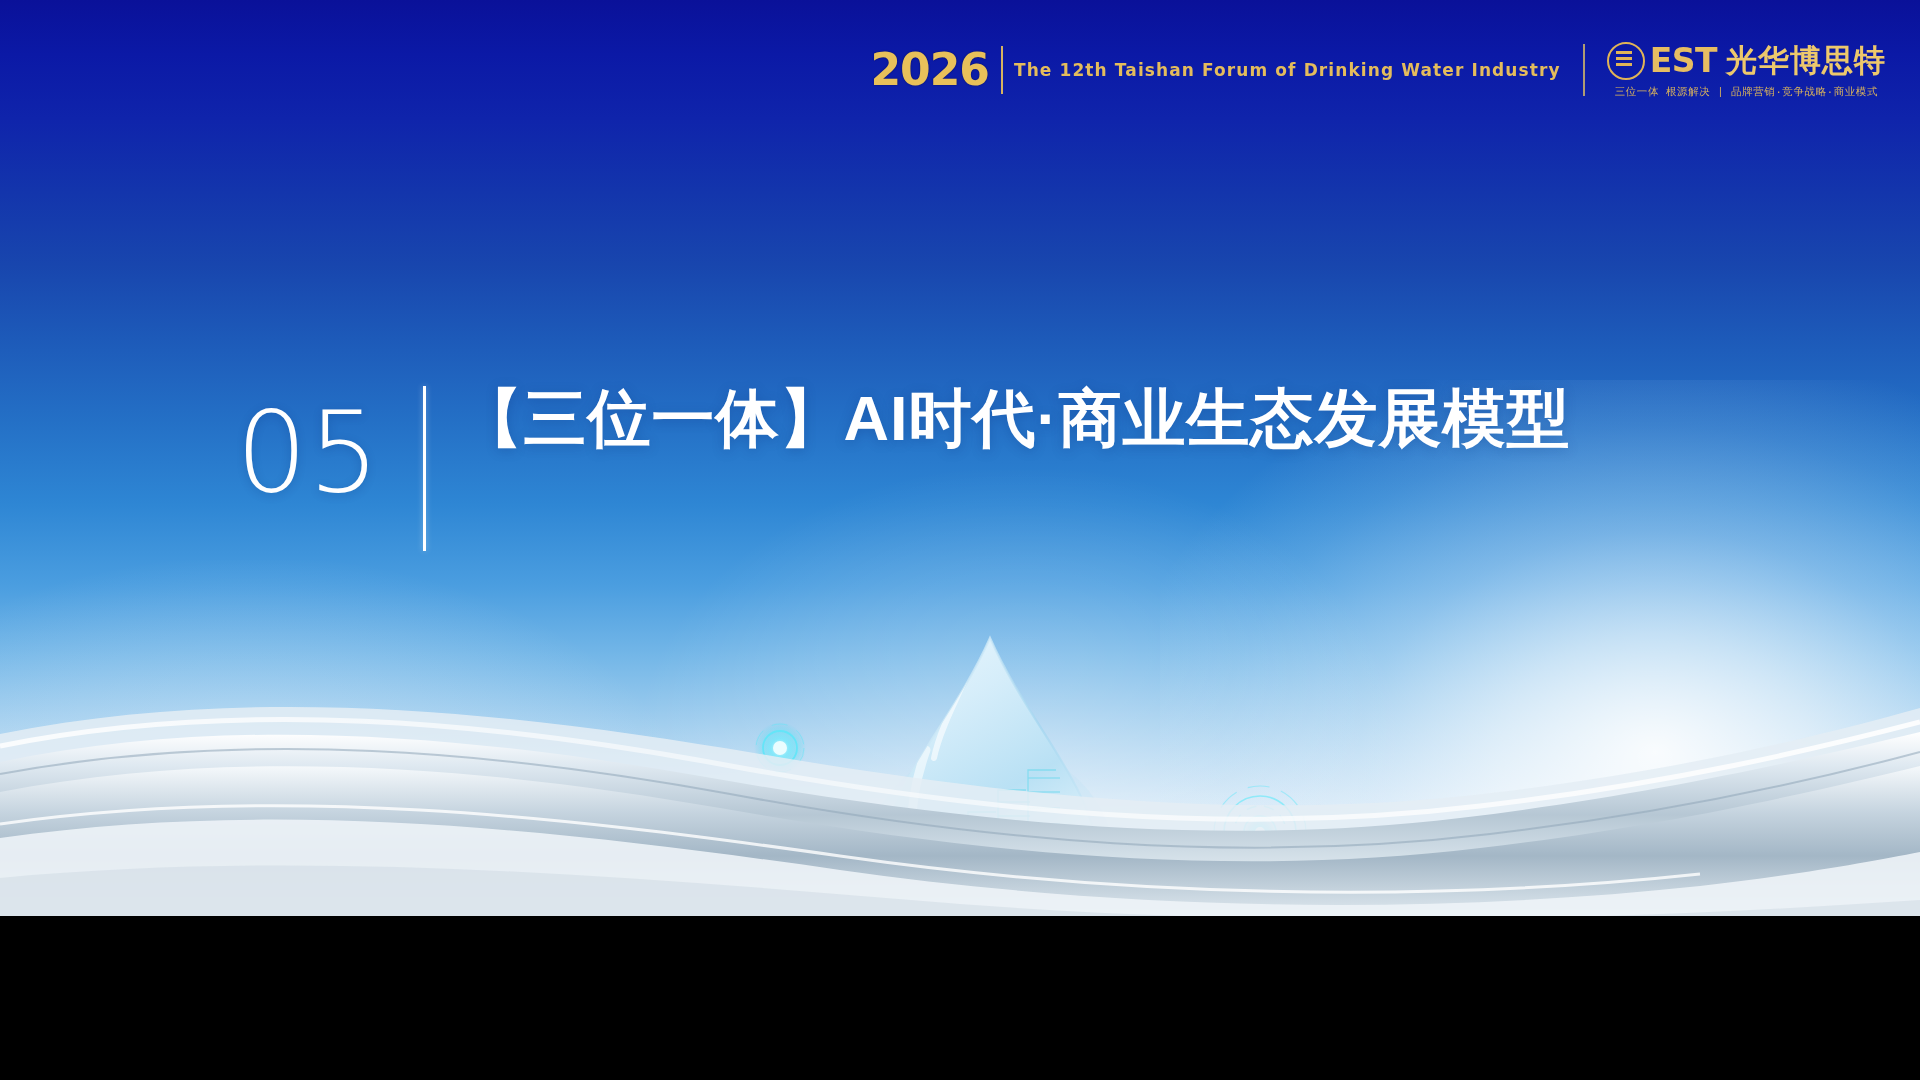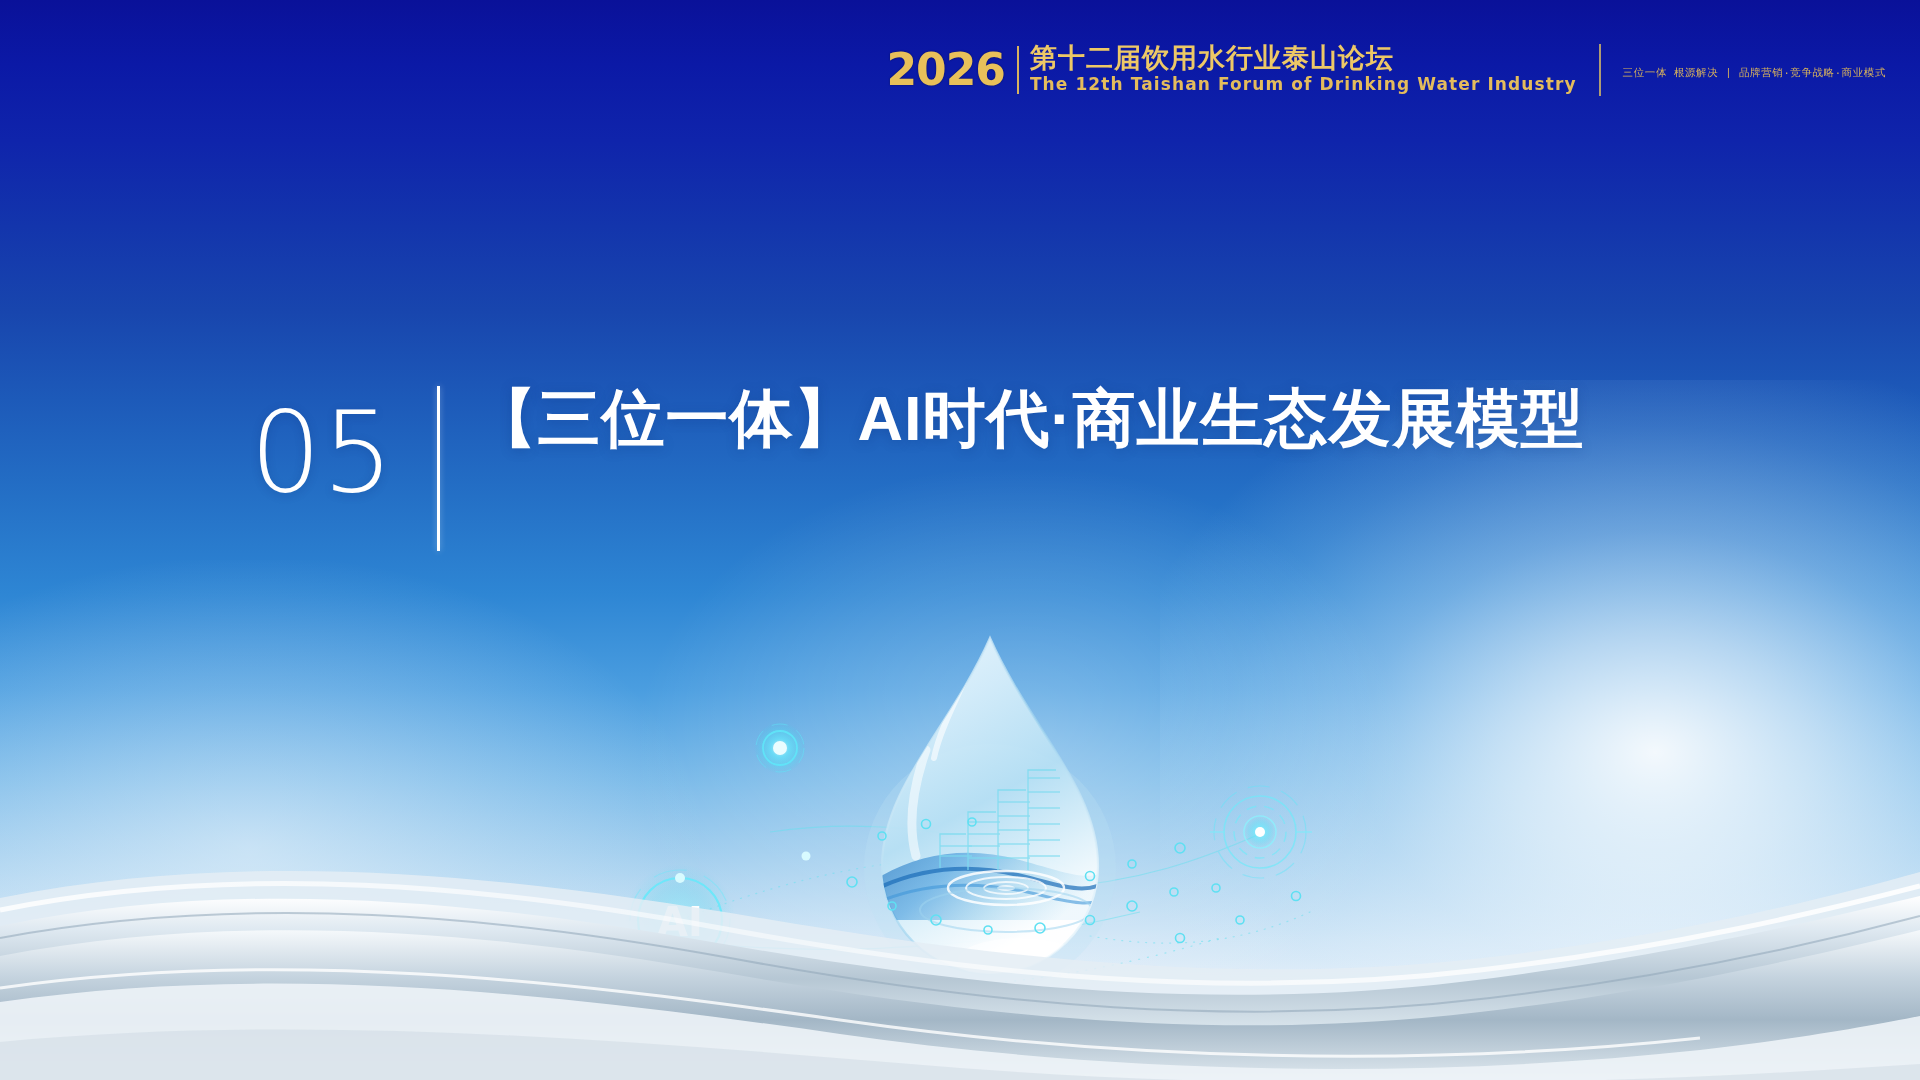--- a/index.html
+++ b/index.html
@@ -7,21 +7,21 @@
     padding: 0;
     background: #000;
   }
   body {
     font-family: "Liberation Sans", "DejaVu Sans", sans-serif;
   }
 
   #slide {
     position: relative;
     width: 1920px;
-    height: 1080px;
+    height: 916px;
     overflow: hidden;
     
     background:
       linear-gradient(180deg,
         #0a1199 0%,
         #0b19a6 6%,
         #0f24ab 13%,
         #1335ac 21%,
         #1846ae 29%,
         #1d5ab9 37%,
@@ -185,21 +185,21 @@
     color: #d8b25c;
     letter-spacing: .6px;
     margin-top: 5px;
     white-space: nowrap;
     font-family: Liberation Mono, monospace;
   }
 
   
   .title-block {
     position: absolute;
-    left: 250px;
+    left: 236px;
     top: 378px;
     display: flex;
     align-items: flex-start;
   }
   .section-num {
     font-family: "DejaVu Sans", sans-serif;
     font-size: 112px;
     font-weight: 300;
     color: #ffffff;
     line-height: 1;
@@ -266,28 +266,32 @@
   <div class="glow-right"></div>
   <div class="glow-left"></div>
   <div class="glow-center-top"></div>
 
   <div class="header">
 
     <div class="logo-forum">
       <div class="year">2026</div>
       <div class="forum-bar"></div>
       <div class="forum-text">
-        <div class="forum-cn">第十二届饮用水行业泰山论坛</div>
         <div class="forum-en">The 12th Taishan Forum of Drinking Water Industry</div>
       </div>
     </div>
 
     <div class="logo-divider"></div>
 
     <div class="logo-best">
+      <div class="best-row">
+        <span class="best-mark"></span>
+        <span class="best-word">EST</span>
+        <span class="best-cn">光华博思特</span>
+      </div>
       <div class="best-tag">三位一体 根源解决 | 品牌营销·竞争战略·商业模式</div>
     </div>
 
   </div>
 
   <div class="title-block">
     <div class="section-num">05</div>
     <div class="title-rule"></div>
     <div class="title-text">
       <div class="title-main">【三位一体】AI时代·商业生态发展模型</div>

